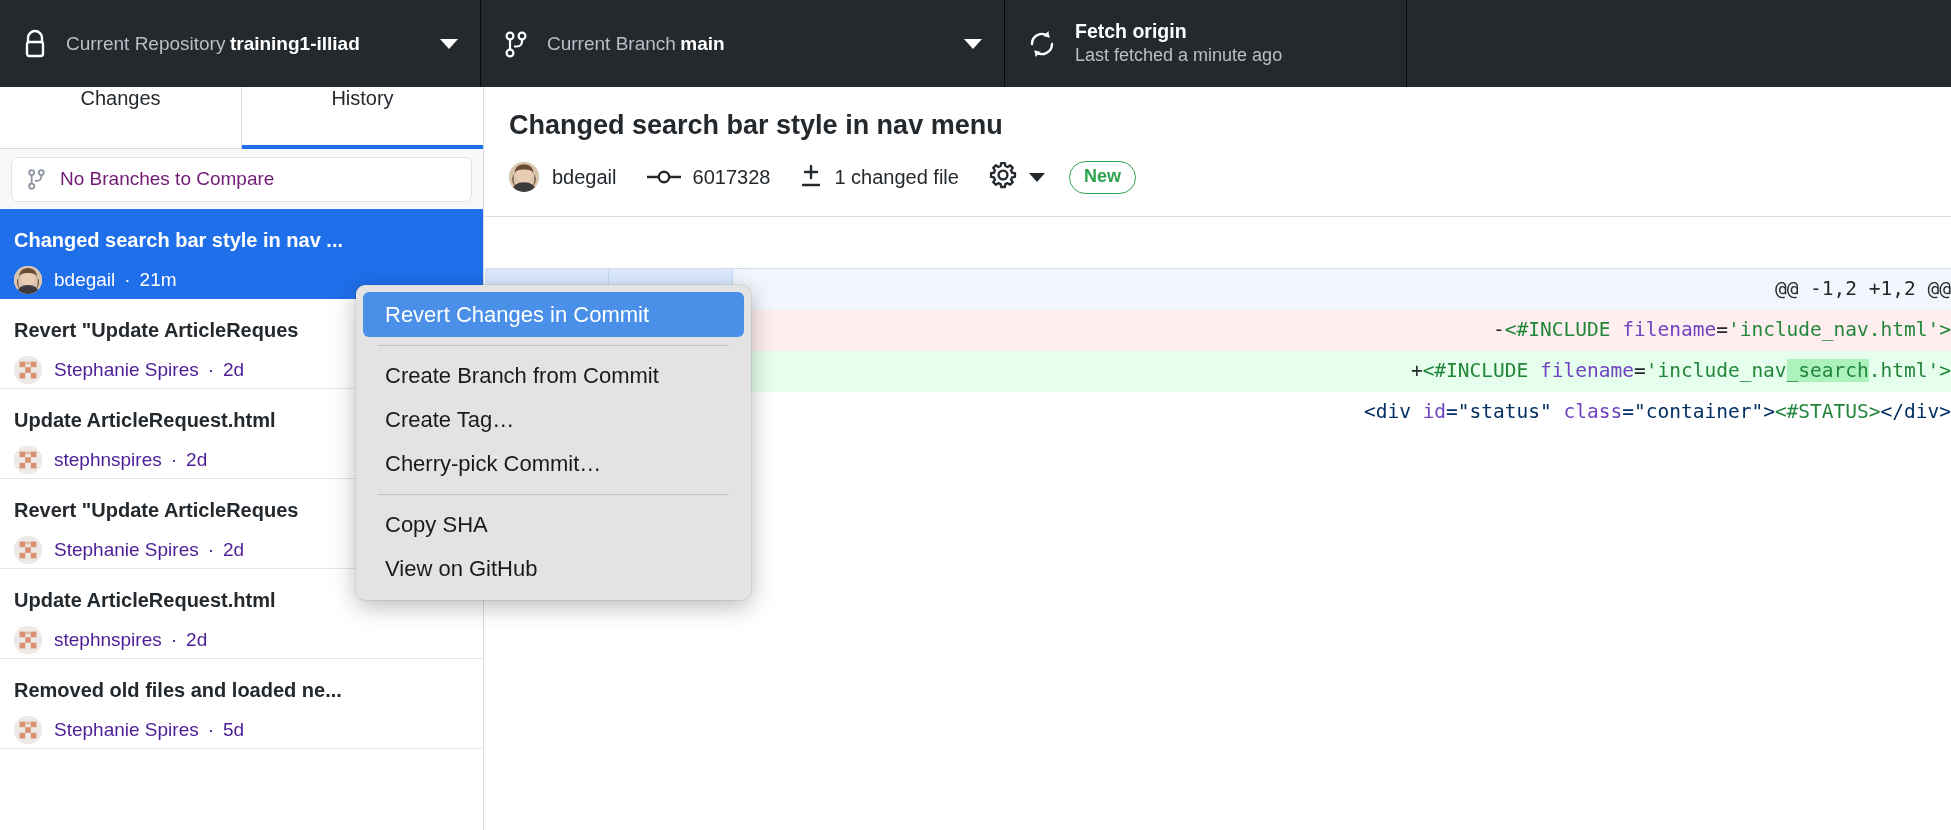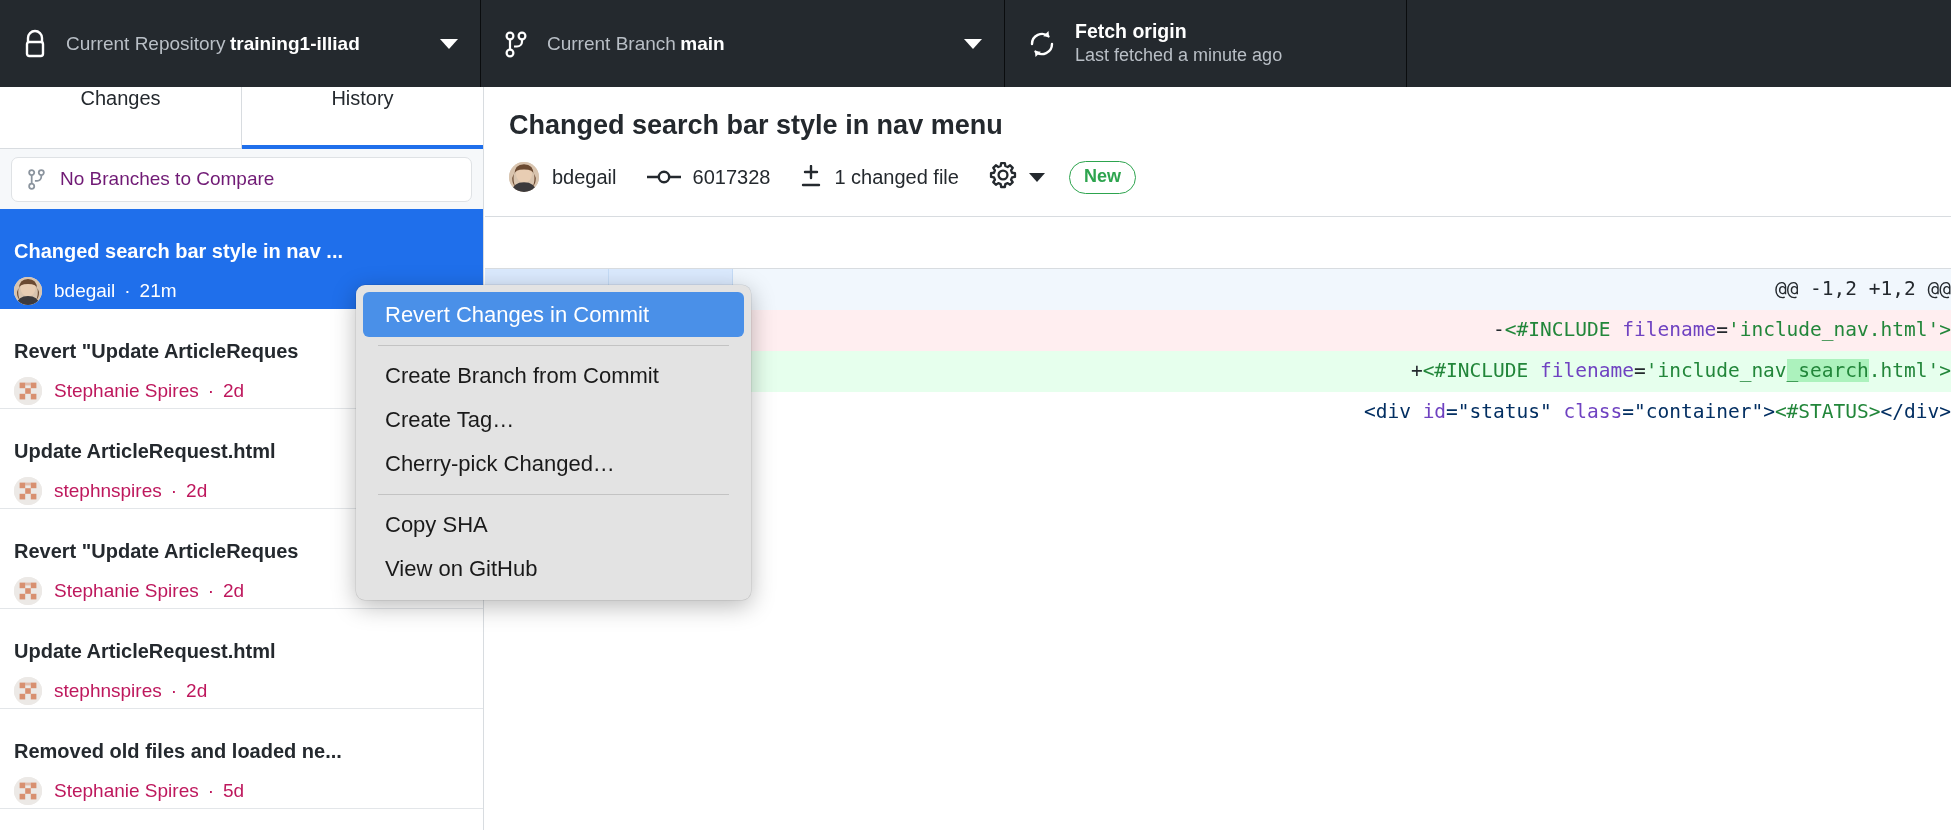--- a/index.html
+++ b/index.html
@@ -78,34 +78,34 @@
   }
   .compare-box .ci { margin-right: 13px; display: flex; }
   .compare-text { font-size: 19px; color: #701a75; white-space: nowrap; }
 
   
   .commit-list {
     position: absolute; top: 122px; left: 0; right: 0; bottom: 0;
     overflow: hidden; background: #fff;
   }
   .commit-row {
-    height: 100px; padding: 29px 18px 0 14px;
+    height: 90px; padding: 18px 18px 0 14px;
     border-bottom: 1px solid #e3e6e9;
     position: relative;
   }
   .commit-row.selected { background: #1f6feb; border-bottom-color: #1f6feb; }
   .commit-title {
     font-size: 20px; font-weight: bold; color: #24292e;
     white-space: nowrap; overflow: hidden; text-overflow: ellipsis;
     line-height: 1.35;
   }
   .commit-row.selected .commit-title { color: #ffffff; }
   .commit-meta {
     display: flex; align-items: center; margin-top: 12px;
-    font-size: 19px; color: #be185d; white-space: nowrap;
+    font-size: 19px; color: #4c1d95; white-space: nowrap;
   }
   .commit-row.selected .commit-meta { color: #ffffff; }
   .avatar {
     width: 28px; height: 28px; border-radius: 50%;
     margin-right: 12px; flex: 0 0 auto; overflow: hidden;
     background: #ece9e6;
   }
   .avatar svg { display: block; }
 
   .list-scrollbar {
@@ -533,21 +533,21 @@
       <span>Revert Changes in Commit</span>
     </div>
     <div class="ctx-sep"></div>
     <div class="ctx-item">
       <span>Create Branch from Commit</span>
     </div>
     <div class="ctx-item">
       <span>Create Tag…</span>
     </div>
     <div class="ctx-item">
-      <span>Cherry-pick Changed…</span>
+      <span>Cherry-pick Commit…</span>
     </div>
     <div class="ctx-sep"></div>
     <div class="ctx-item">
       <span>Copy SHA</span>
     </div>
     <div class="ctx-item">
       <span>View on GitHub</span>
     </div>
   </div>
 

